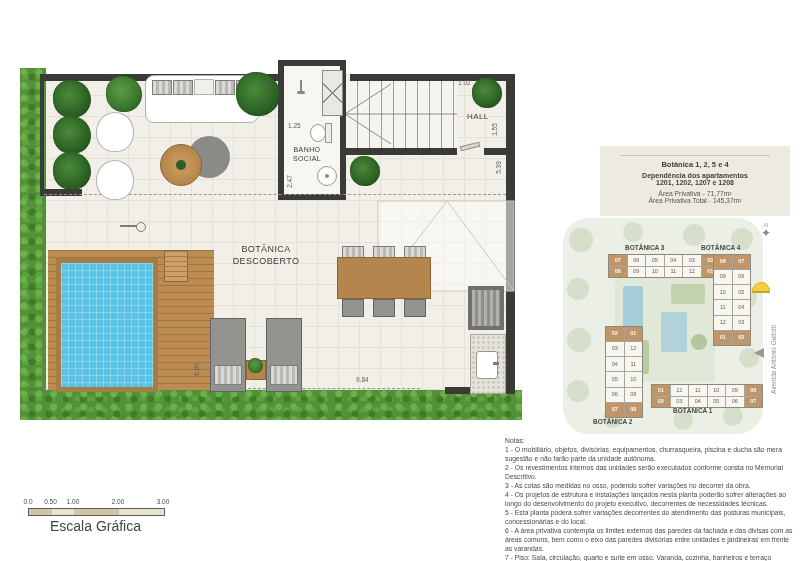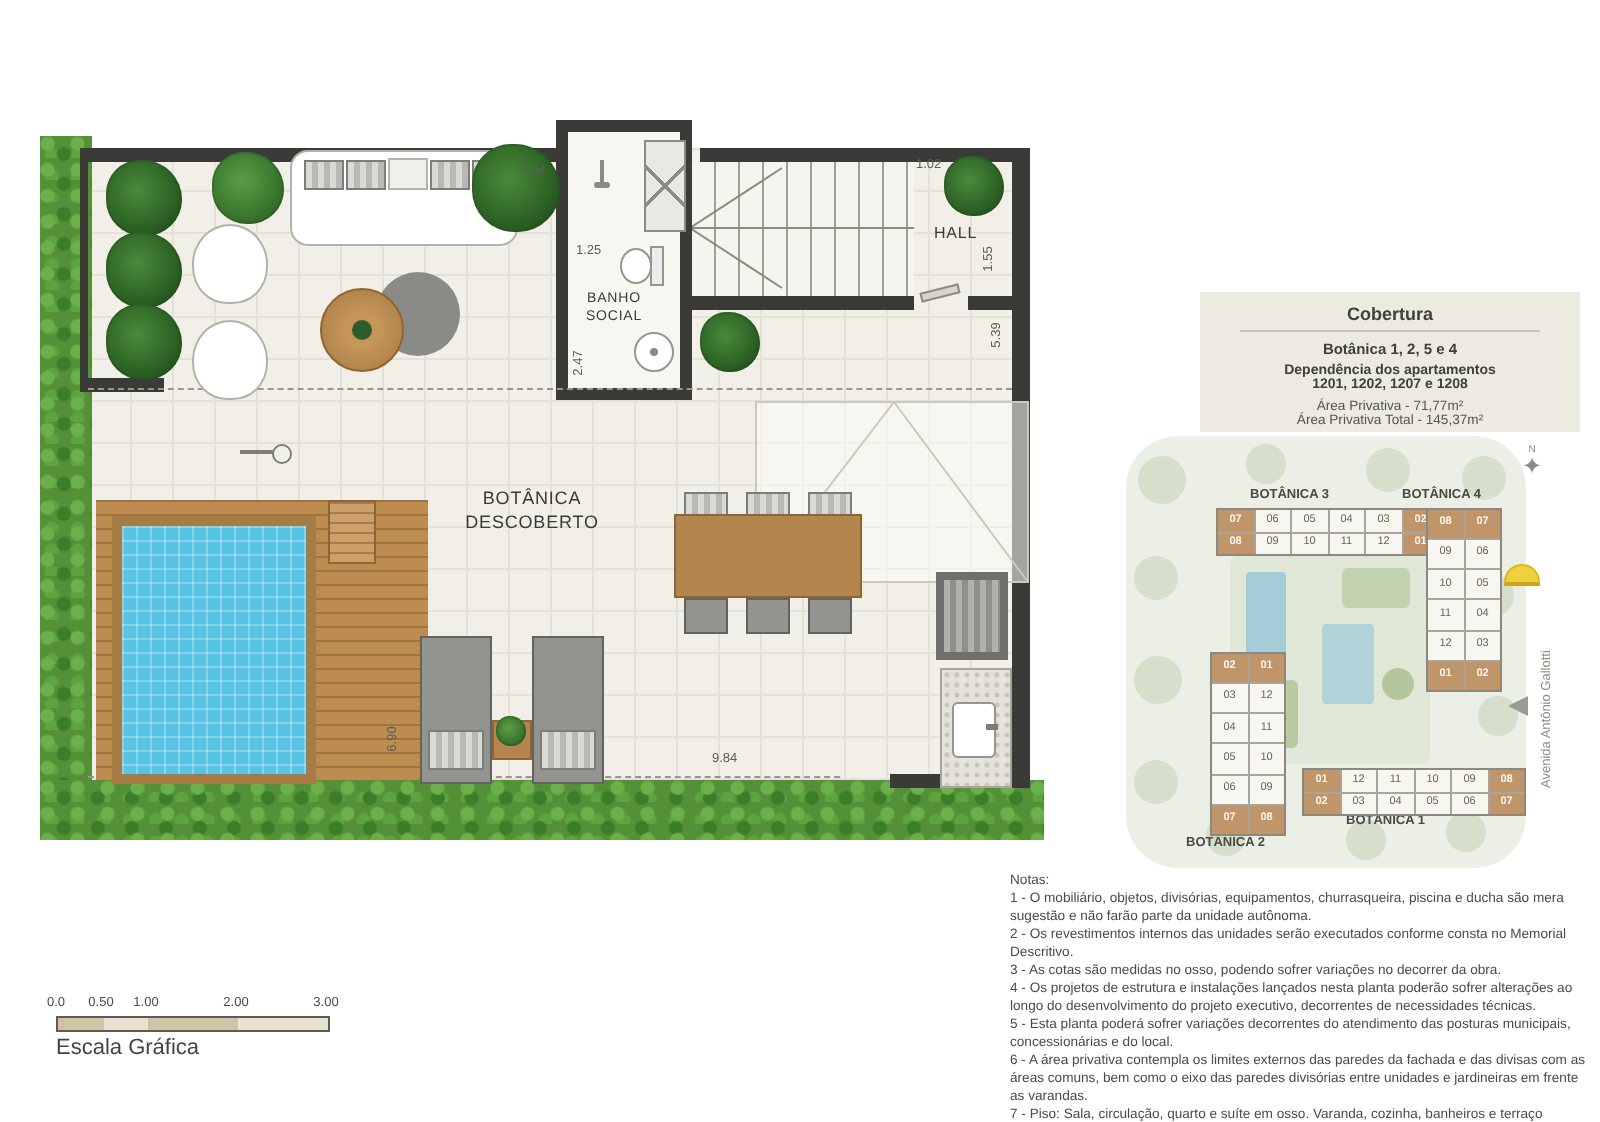--- a/index.html
+++ b/index.html
@@ -172,21 +172,20 @@
     <div class="dim" style="left:240px;top:22px;">5.04</div>
     <div class="dim" style="left:438px;top:19px;">1.02</div>
     <div class="dim rot" style="left:468px;top:66px;">1.55</div>
     <div class="dim rot" style="left:472px;top:104px;">5.39</div>
     <div class="dim rot" style="left:170px;top:306px;">6.90</div>
     <div class="dim" style="left:336px;top:316px;">9.84</div>
   </div>
 
 
   <div class="infobox" style="left:600px;top:146px;width:190px;height:70px;">
-    <div style="font-size:9px;font-weight:bold;">Cobertura</div>
     <div style="width:150px;height:1px;background:#c9c4b4;margin:3px auto 4px;"></div>
     <div style="font-size:7.5px;font-weight:bold;">Botânica 1, 2, 5 e 4</div>
     <div style="font-size:7px;font-weight:bold;margin-top:3px;">Dependência dos apartamentos</div>
     <div style="font-size:7px;font-weight:bold;">1201, 1202, 1207 e 1208</div>
     <div style="font-size:6.8px;margin-top:4px;color:#55554f;">Área Privativa - 71,77m²</div>
     <div style="font-size:6.8px;color:#55554f;">Área Privativa Total - 145,37m²</div>
   </div>
 
   <div class="site" style="left:563px;top:218px;width:200px;height:216px;">
 
@@ -302,16 +301,16 @@
         <span style="left: 33.3333%;">1.00</span>
         <span style="left: 66.6667%;">2.00</span>
         <span style="left: 100%;">3.00</span>
       </div>
     <div class="scalebar-bar" style="left:0;top:10px;width:135px;">
       <div class="seg" style="width:16.67%;background:#cfc4a6;"></div>
       <div class="seg" style="width:16.67%;background:#e9e4d2;"></div>
       <div class="seg" style="width:33.33%;background:#cfc4a6;"></div>
       <div class="seg" style="width:33.33%;background:#e9e4d2;"></div>
     </div>
-    <div class="abs" style="left:0;top:20px;width:135px;font-size:11px;color:#44443f;">Escala Gráfica</div>
+    <div class="abs" style="left:0;top:20px;width:135px;text-align:center;font-size:14px;color:#44443f;">Escala Gráfica</div>
   </div>
 
 </div>
 
 </body></html>

